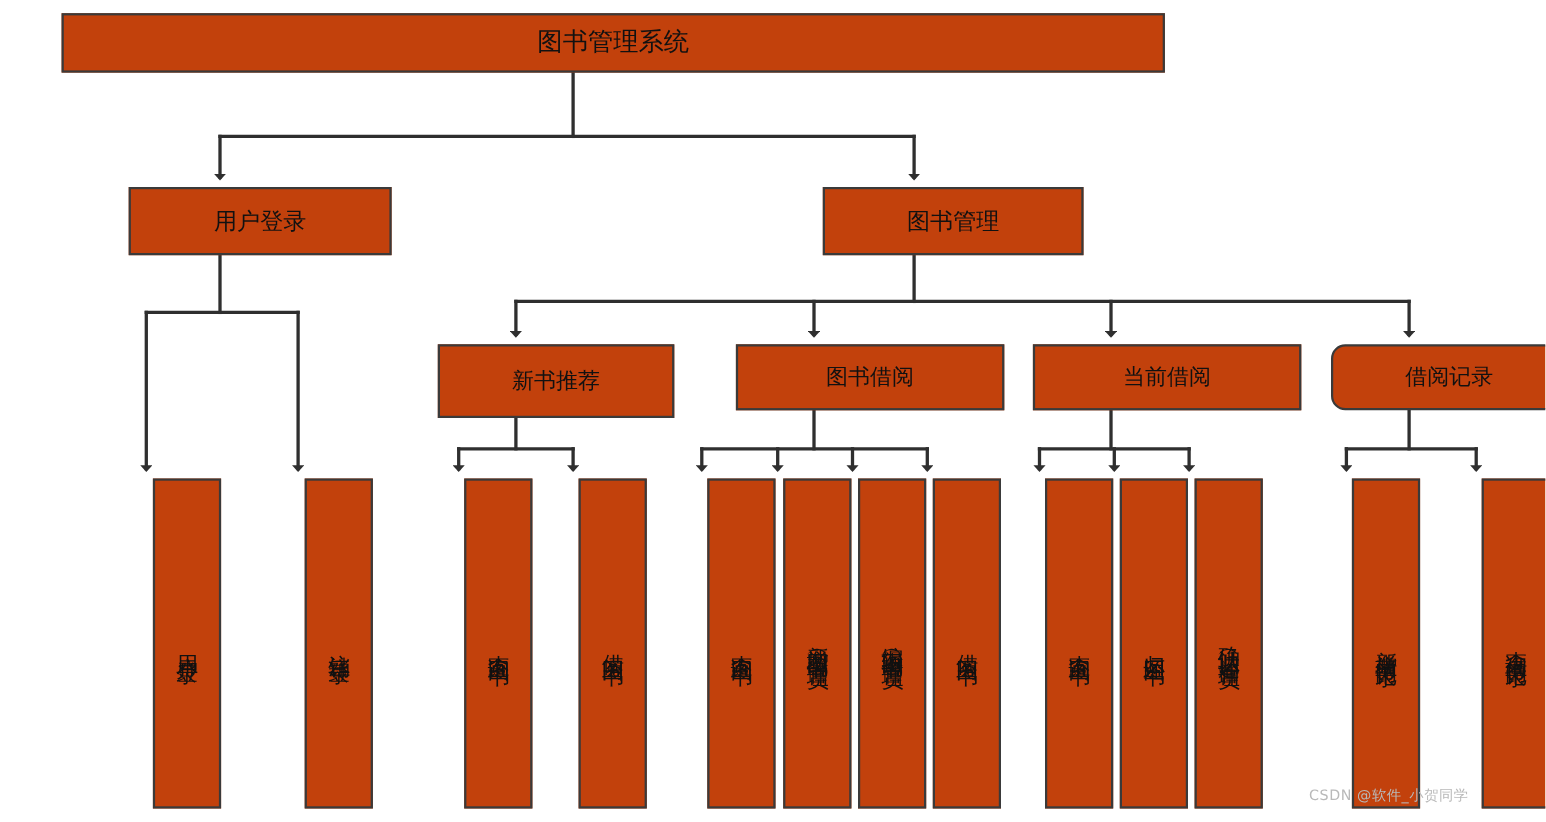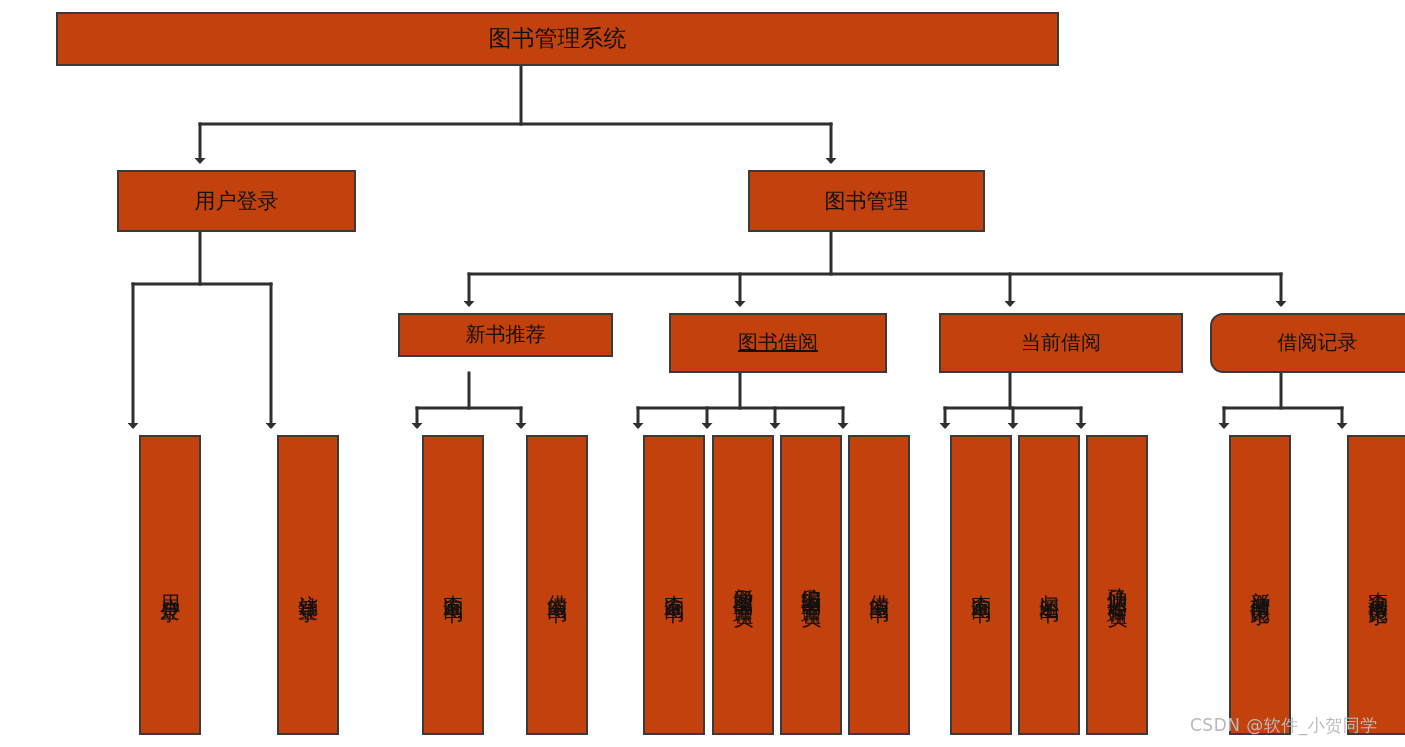--- a/index.html
+++ b/index.html
@@ -52,21 +52,21 @@
     padding:6px 0;
     white-space:nowrap;
   }
   .node.leaf .vtxt{
     writing-mode:vertical-rl;
     text-orientation:upright;
     display:block;
   }
   .watermark{
     position:absolute;
-    font-size:17px;
+    font-size:13px;
     color:#b9b9b9;
     white-space:nowrap;
     letter-spacing:0.5px;
     z-index:5;
   }
 </style>
 </head>
 <body>
 
 <div id="canvas">
@@ -128,25 +128,25 @@
   </div>
 
   <div class="node level2" style="left:81px;top:170px;width:239px;height:62px;">
     <span>用户登录</span>
   </div>
 
   <div class="node level2" style="left:712px;top:170px;width:237px;height:62px;">
     <span>图书管理</span>
   </div>
 
-  <div class="node level3" style="left:362px;top:313px;width:215px;height:44px;">
+  <div class="node level3" style="left:362px;top:313px;width:215px;height:67px;">
     <span>新书推荐</span>
   </div>
 
-  <div class="node level3" style="left:633px;top:313px;width:218px;height:60px;text-decoration:underline;">
+  <div class="node level3" style="left:633px;top:313px;width:244px;height:60px;">
     <span>图书借阅</span>
   </div>
 
   <div class="node level3" style="left:903px;top:313px;width:244px;height:60px;">
     <span>当前借阅</span>
   </div>
 
   <div class="node level3" style="left:1174px;top:313px;width:215px;height:60px;border-radius:13px;">
     <span>借阅记录</span>
   </div>

